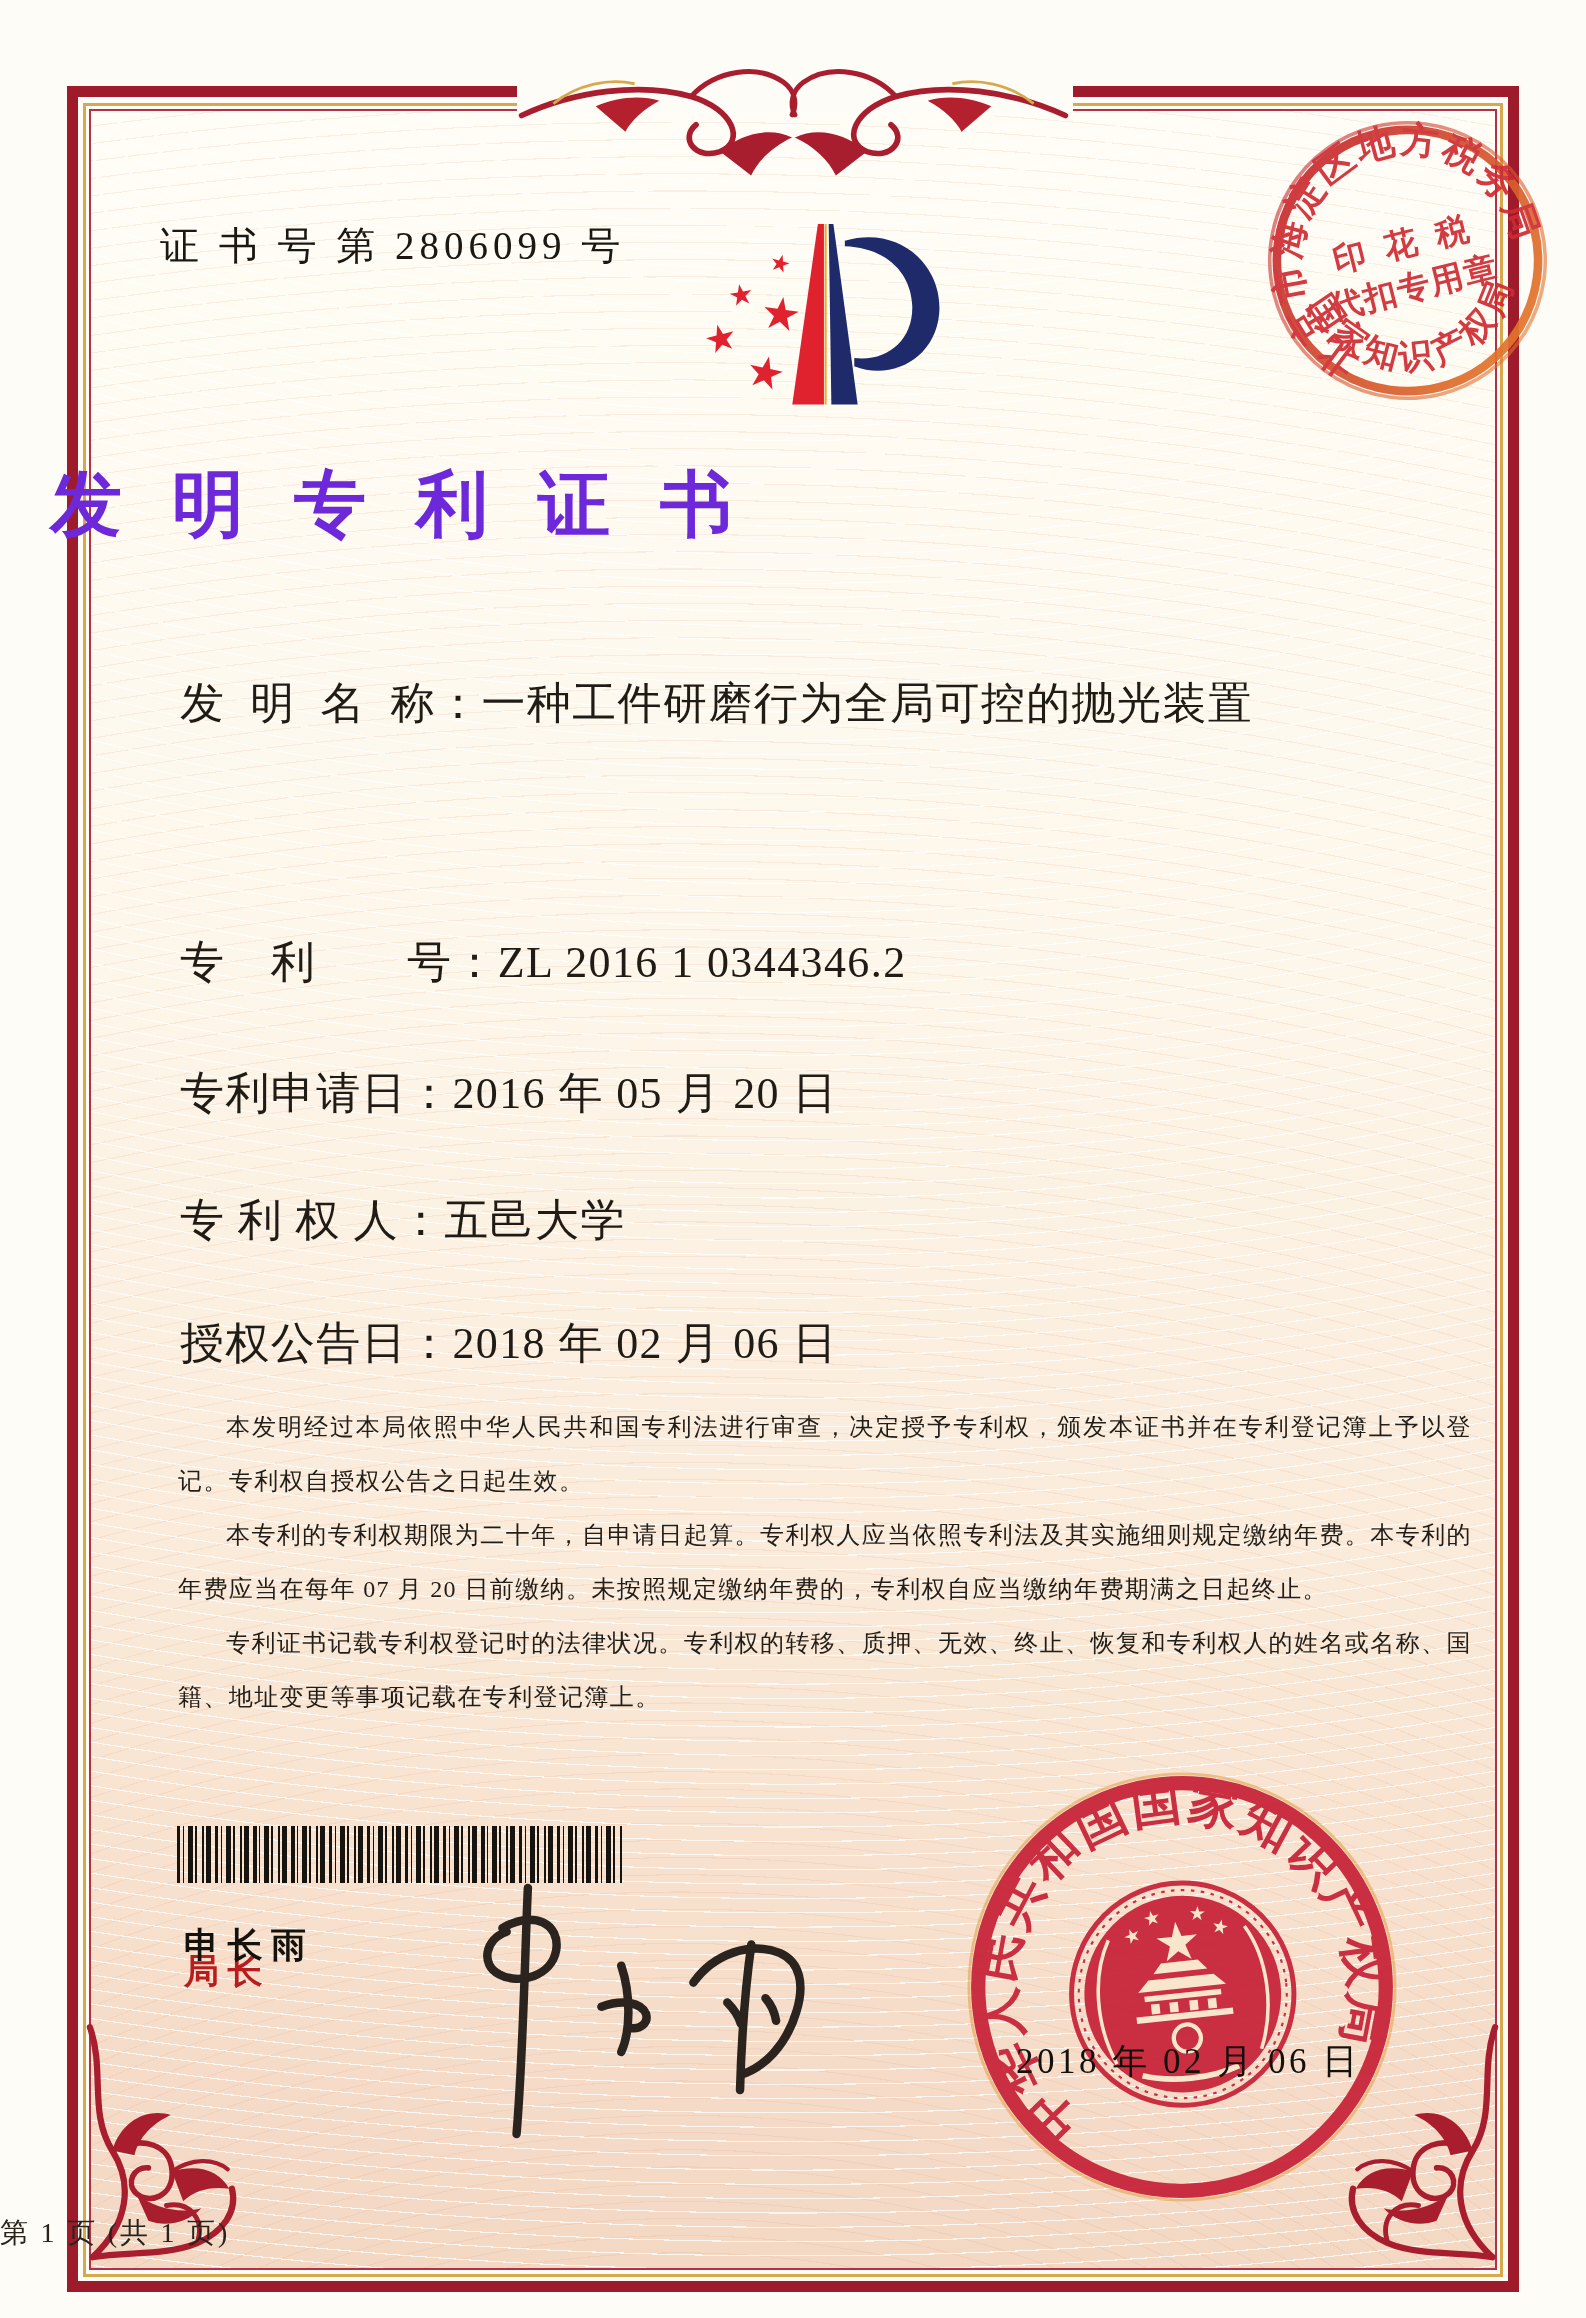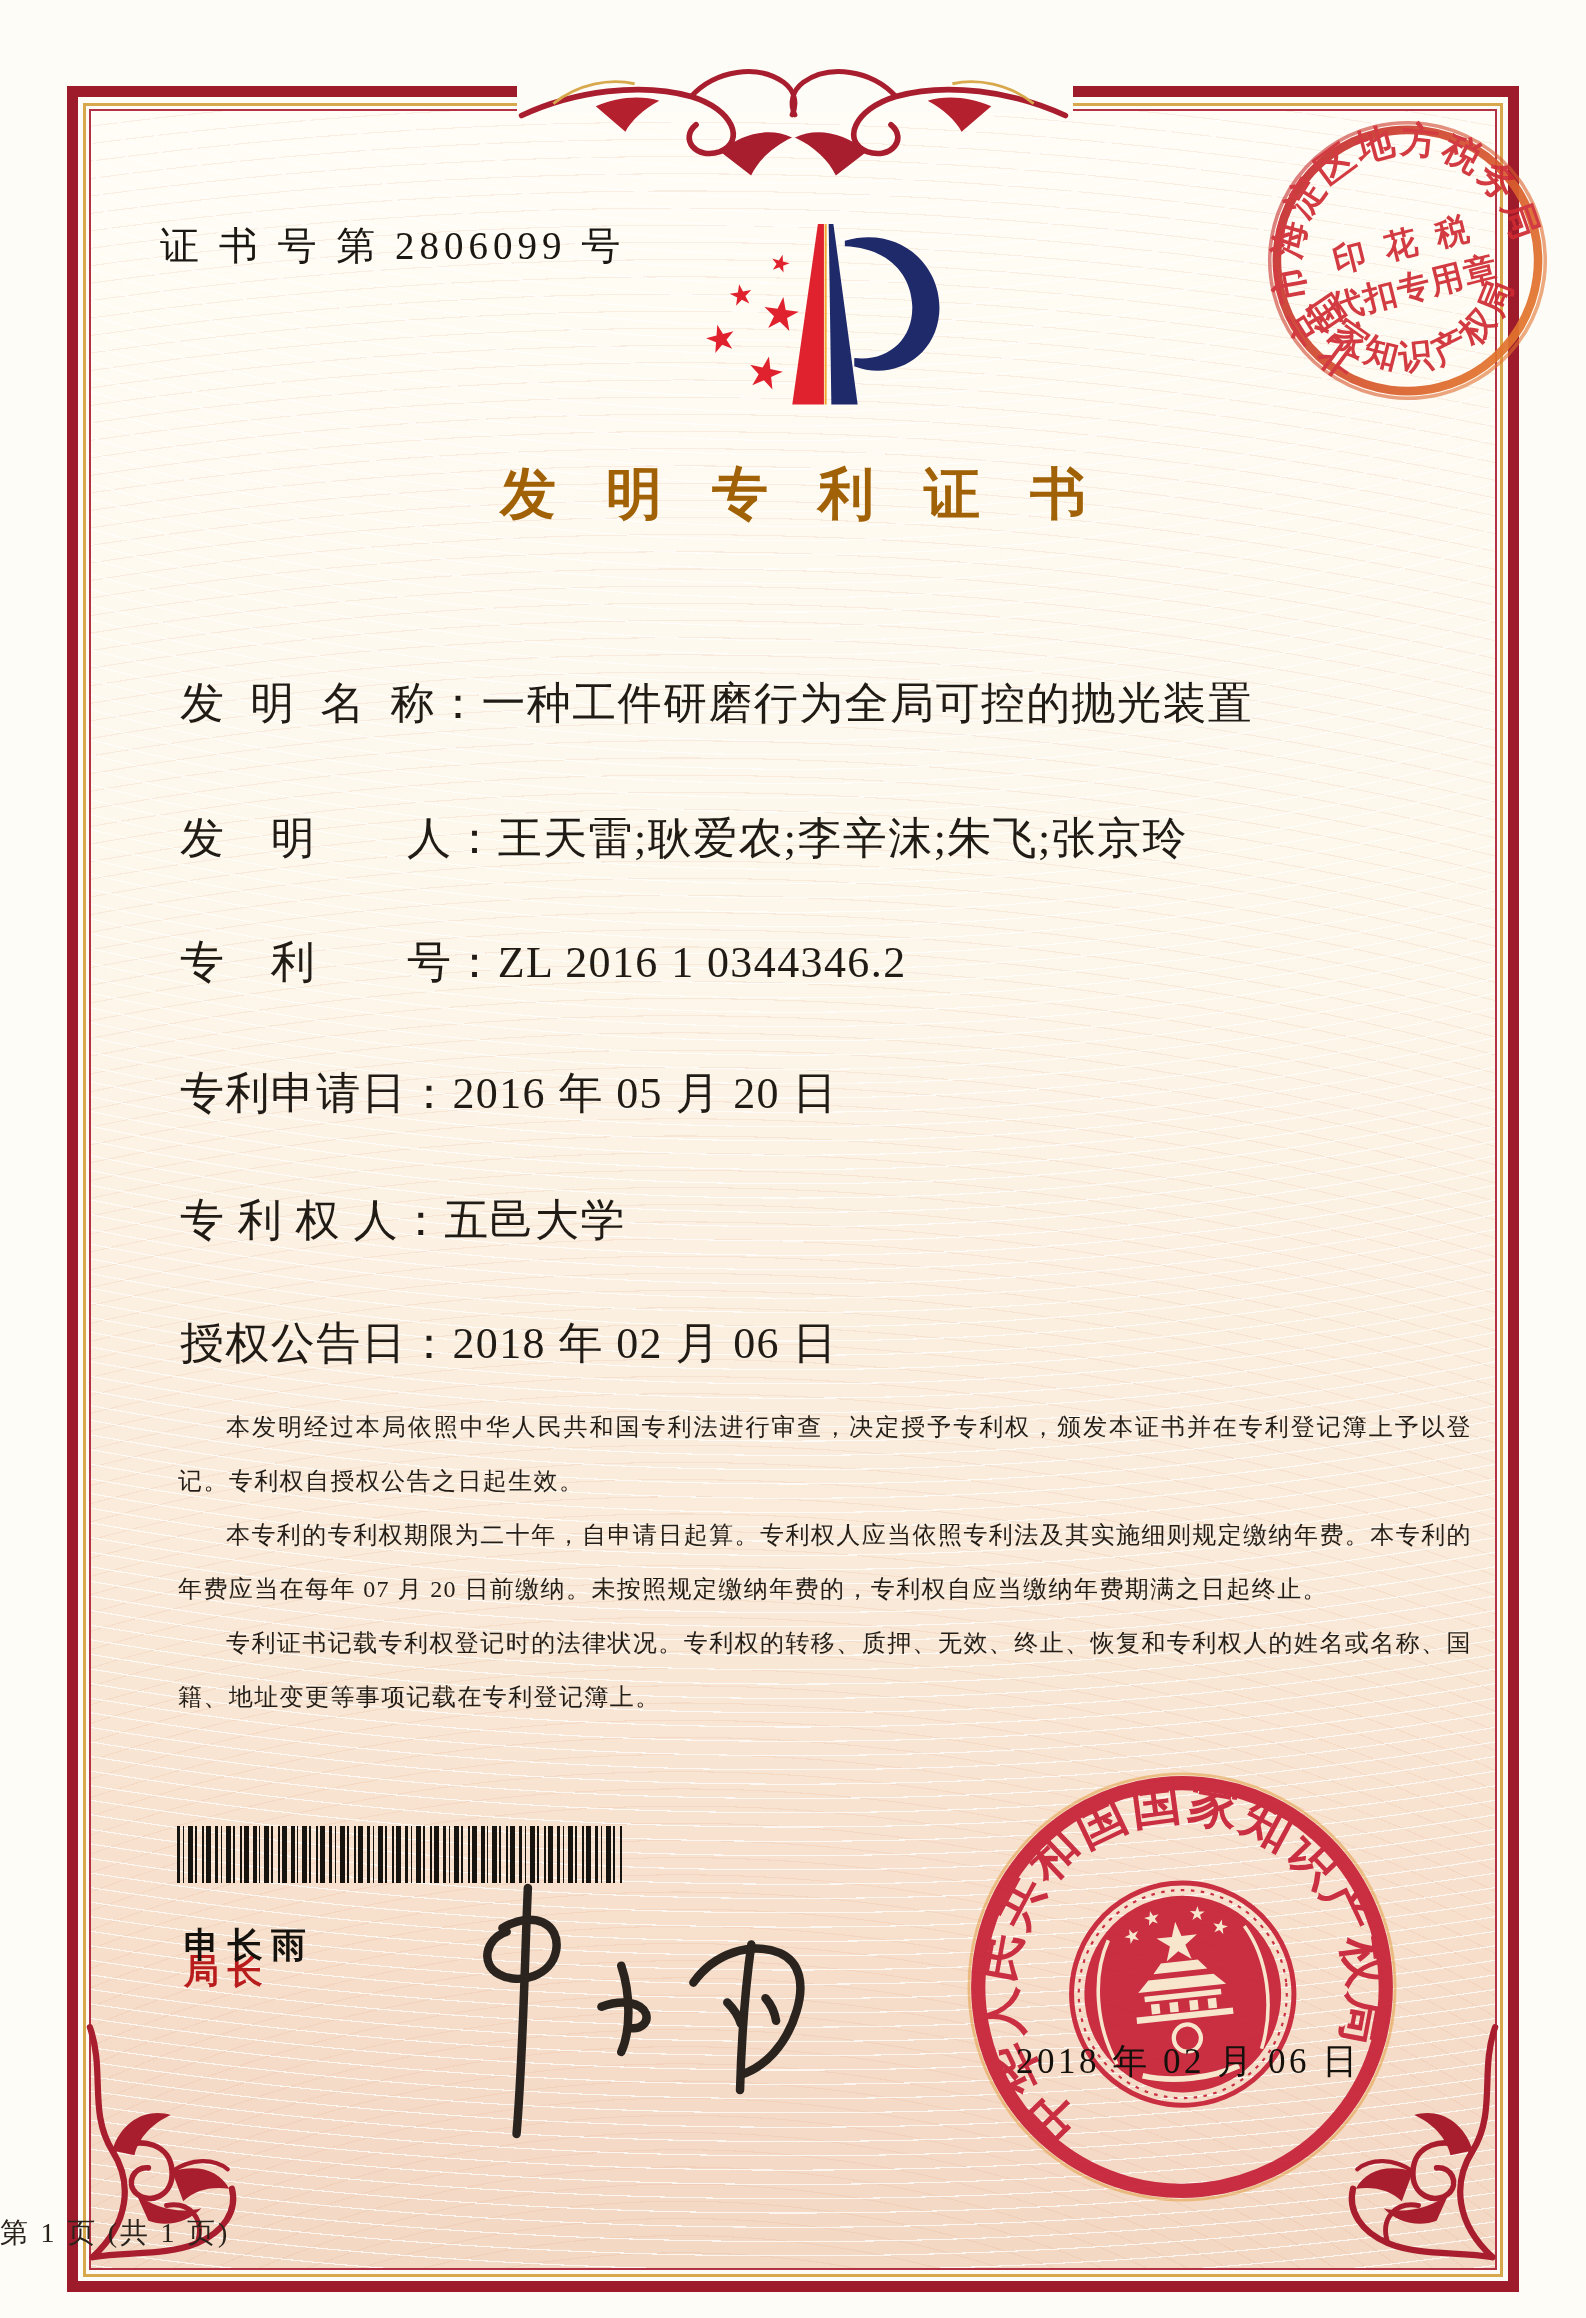--- a/index.html
+++ b/index.html
@@ -26,22 +26,22 @@
   .border-patch{position:absolute; left:517px; width:556px; top:79px; height:34px;
     background:#fdfcf7; z-index:2;}
   .ornament{position:absolute; z-index:3;}
   .ornament-top{left:511px; top:41px; width:565px; height:142px;}
   .ornament-bl{left:69px; top:2021px; width:195px; height:252px;}
   .ornament-br{left:1321px; top:2021px; width:195px; height:252px; transform:scaleX(-1);}
   
   .abs{position:absolute; z-index:4;}
   .cert-number{left:160px; top:219px; font-size:39px; letter-spacing:5px; white-space:pre;}
   .logo{left:671px; top:200px; width:283px; height:234px;}
-  .title{left:0; width:100%; top:457px; text-align:center; font-size:56px; font-weight:700;
-    letter-spacing:50px; text-indent:50px; color:#a16207;}
+  .title{left:0; width:100%; top:457px; font-size:72px; font-weight:700;
+    letter-spacing:50px; text-indent:50px; color:#6d28d9;}
   .field-row{left:180px; font-size:44px; white-space:pre; letter-spacing:1.4px; color:#201b15;}
   .body-text{left:178px; width:1294px; top:1400px; font-size:24px; line-height:54px;
     letter-spacing:1.4px; text-align:justify; color:#231d17;}
   .body-text p{margin:0; text-indent:2em;}
   .barcode{left:177px; top:1826px; width:446px; height:57px; z-index:4;
     background:repeating-linear-gradient(90deg,
       #17130f 0 3.5px, transparent 3.5px 5.7px,
       #17130f 5.7px 7px, transparent 7px 11.3px,
       #17130f 11.3px 16.3px, transparent 16.3px 18.4px,
       #17130f 18.4px 20px, transparent 20px 25px,
@@ -138,21 +138,20 @@
     </text>
     <path id="stampBottom" d="M 52.3 226 A 150 150 0 0 0 347.7 226" fill="none"></path>
     <text font-size="48" font-weight="700" fill="#cf2b33" letter-spacing="6">
       <textPath href="#stampBottom">国家知识产权局</textPath>
     </text>
     <text x="200" y="192" text-anchor="middle" font-size="46" font-weight="700" fill="#cf2b33" letter-spacing="8">印 花 税</text>
     <text x="200" y="254" text-anchor="middle" font-size="46" font-weight="700" fill="#cf2b33" letter-spacing="2">代扣专用章</text>
   </svg>
 
   <div class="abs field-row" style="top:674px"><span>发  明  名  称：</span><span>一种工件研磨行为全局可控的抛光装置</span></div>
-  <div class="abs field-row" style="top:809px"><span>发　明　　人：</span><span>王天雷;耿爱农;李辛沫;朱飞;张京玲</span></div>
   <div class="abs field-row" style="top:933px"><span>专　利　　号：</span><span>ZL 2016 1 0344346.2</span></div>
   <div class="abs field-row" style="top:1064px"><span>专利申请日：</span><span>2016 年 05 月 20 日</span></div>
   <div class="abs field-row" style="top:1191px"><span>专 利 权 人：</span><span>五邑大学</span></div>
   <div class="abs field-row" style="top:1314px"><span>授权公告日：</span><span>2018 年 02 月 06 日</span></div>
 
   <div class="abs body-text">
     <p>本发明经过本局依照中华人民共和国专利法进行审查，决定授予专利权，颁发本证书并在专利登记簿上予以登记。专利权自授权公告之日起生效。</p>
     <p>本专利的专利权期限为二十年，自申请日起算。专利权人应当依照专利法及其实施细则规定缴纳年费。本专利的年费应当在每年 07 月 20 日前缴纳。未按照规定缴纳年费的，专利权自应当缴纳年费期满之日起终止。</p>
     <p>专利证书记载专利权登记时的法律状况。专利权的转移、质押、无效、终止、恢复和专利权人的姓名或名称、国籍、地址变更等事项记载在专利登记簿上。</p>
   </div>

